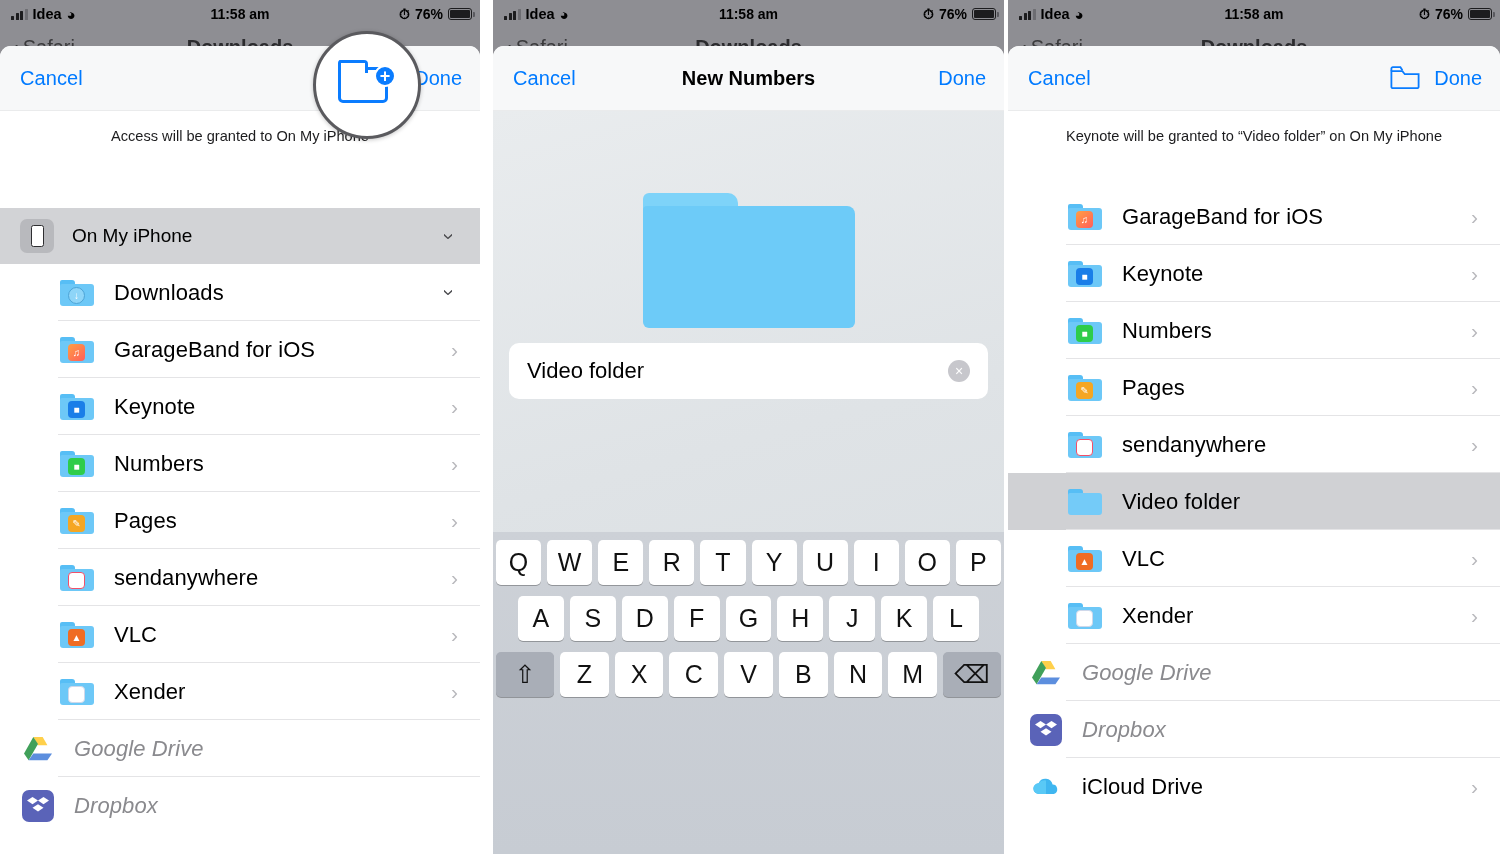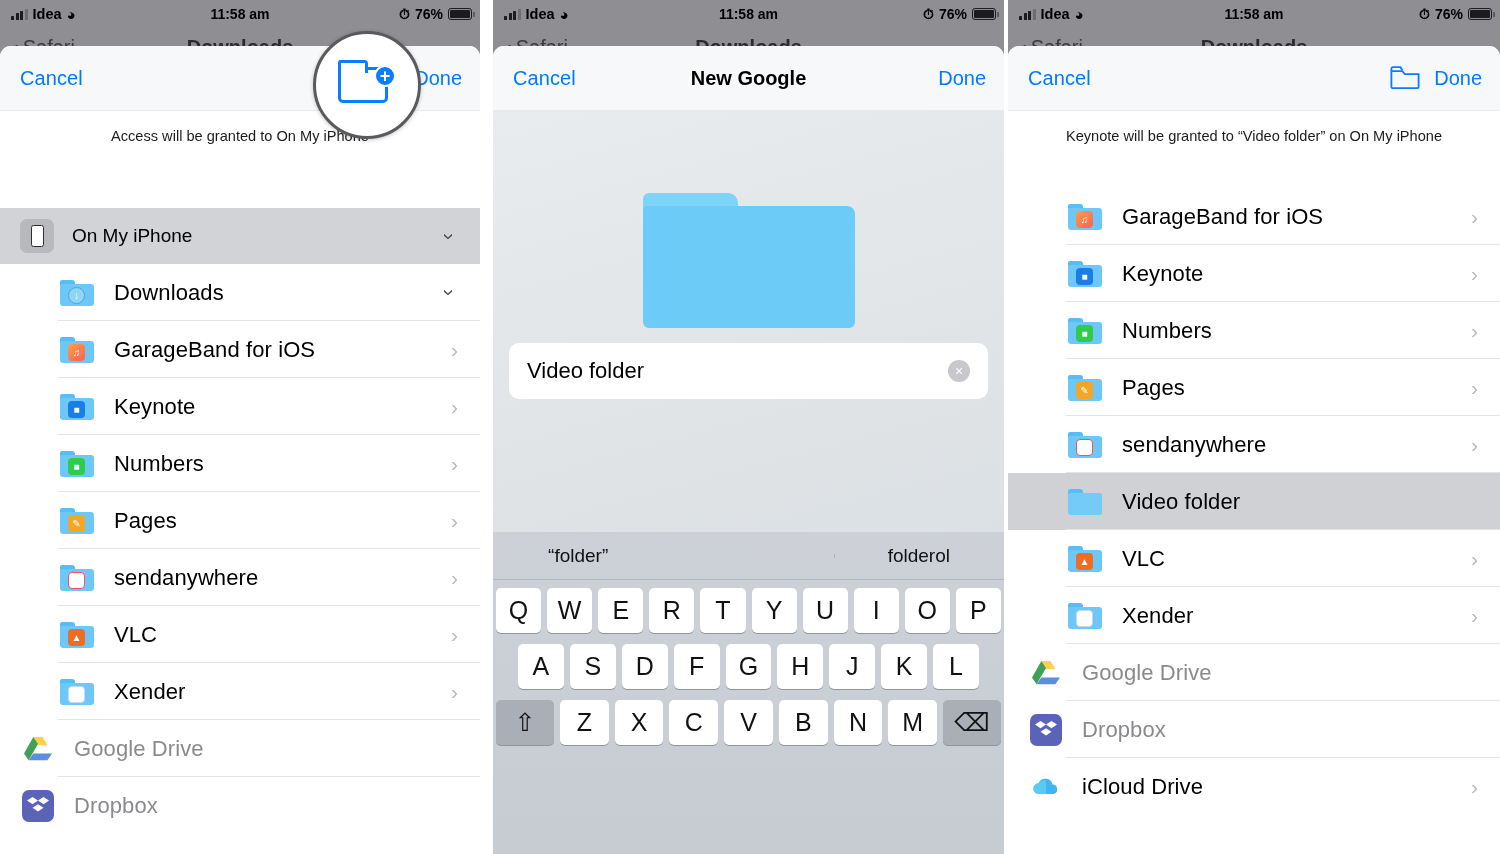--- a/index.html
+++ b/index.html
@@ -84,21 +84,21 @@
     background:#fff; padding-left:58px;
   }
   .row.indent { padding-left:60px; }
   .row.selected { background:#d0d1d4; }
   .row::after{
     content:""; position:absolute; left:58px; right:0; bottom:0; height:1px;
     background:#e4e4e6;
   }
   .row.nosep::after{ display:none; }
   .row .fname { font-size:22px; color:#000; margin-left:20px; letter-spacing:.1px;}
-  .row .fname.dim { color:#8a8a8e; }
+  .row .fname.dim { color:#8a8a8e;font-style:italic; }
   .chev { position:absolute; right:22px; color:#b9b9bd; font-size:21px; font-weight:300; line-height:1;}
   .chev.down { transform:rotate(90deg); transform-origin:center; right:26px; }
   .chev.dark { color:#4b4b4f; }
 
   
   .folder { position:relative; width:34px; height:26px; flex:none; }
   .folder .tab { position:absolute; left:0; top:0; width:15px; height:6px; background:#57bef5; border-radius:2px 3px 0 0;}
   .folder .body { position:absolute; left:0; top:4px; width:34px; height:22px; background:#6dc8f7; border-radius:2px 3px 3px 3px;}
   .folder .badge {
     position:absolute; left:8px; top:7px; width:17px; height:17px; border-radius:4px;
@@ -392,43 +392,38 @@
       <span class="bk">
         <span>‹</span>
         <span>Safari</span>
       </span>
       <span class="ttl">Downloads</span>
     </div>
 
     <div class="sheet">
       <div class="sheet-header">
         <span class="btn-cancel">Cancel</span>
-        <span class="sheet-title">New Google</span>
+        <span class="sheet-title">New Numbers</span>
         <span class="hdr-right">
           <span class="btn-done">Done</span>
         </span>
       </div>
 
       <div class="nf-body">
         <div class="big-folder">
           <span class="tab"></span>
             <span class="body"></span>
         </div>
 
         <div class="nf-field">
           <span>Video folder</span>
           <span class="clear-x">×</span>
         </div>
 
         <div class="kb">
-          <div class="kb-suggest">
-            <span class="s">“folder”</span>
-            <span class="s"></span>
-            <span class="s">folderol</span>
-          </div>
           <div class="kb-rows">
             <div class="kr">
               <span class="key">Q</span>
               <span class="key">W</span>
               <span class="key">E</span>
               <span class="key">R</span>
               <span class="key">T</span>
               <span class="key">Y</span>
               <span class="key">U</span>
               <span class="key">I</span>

